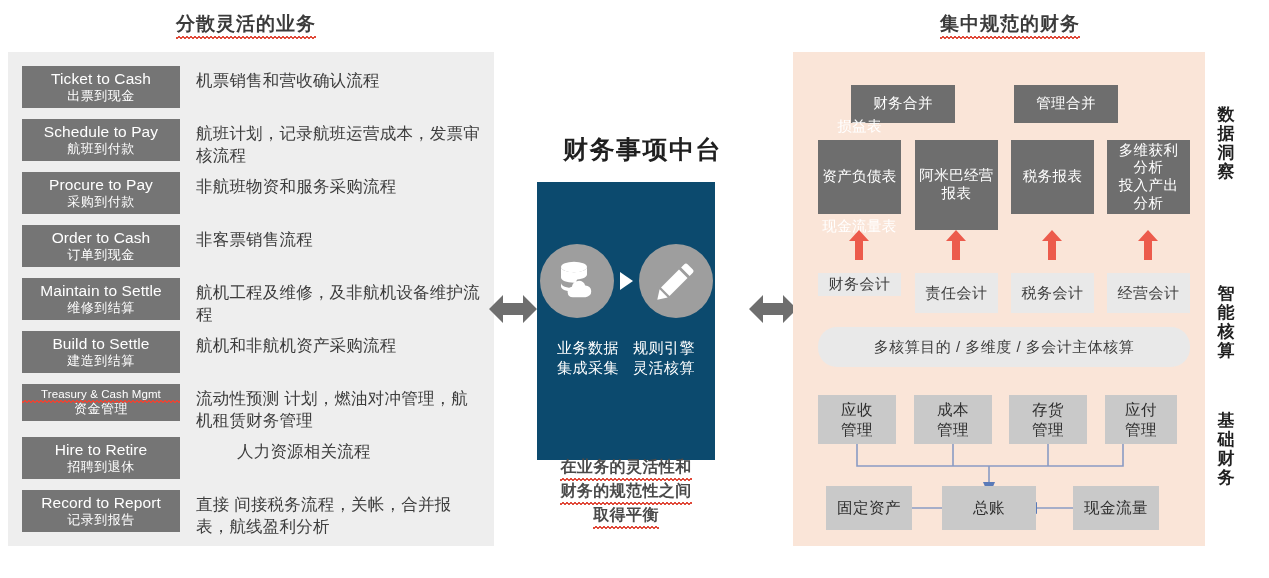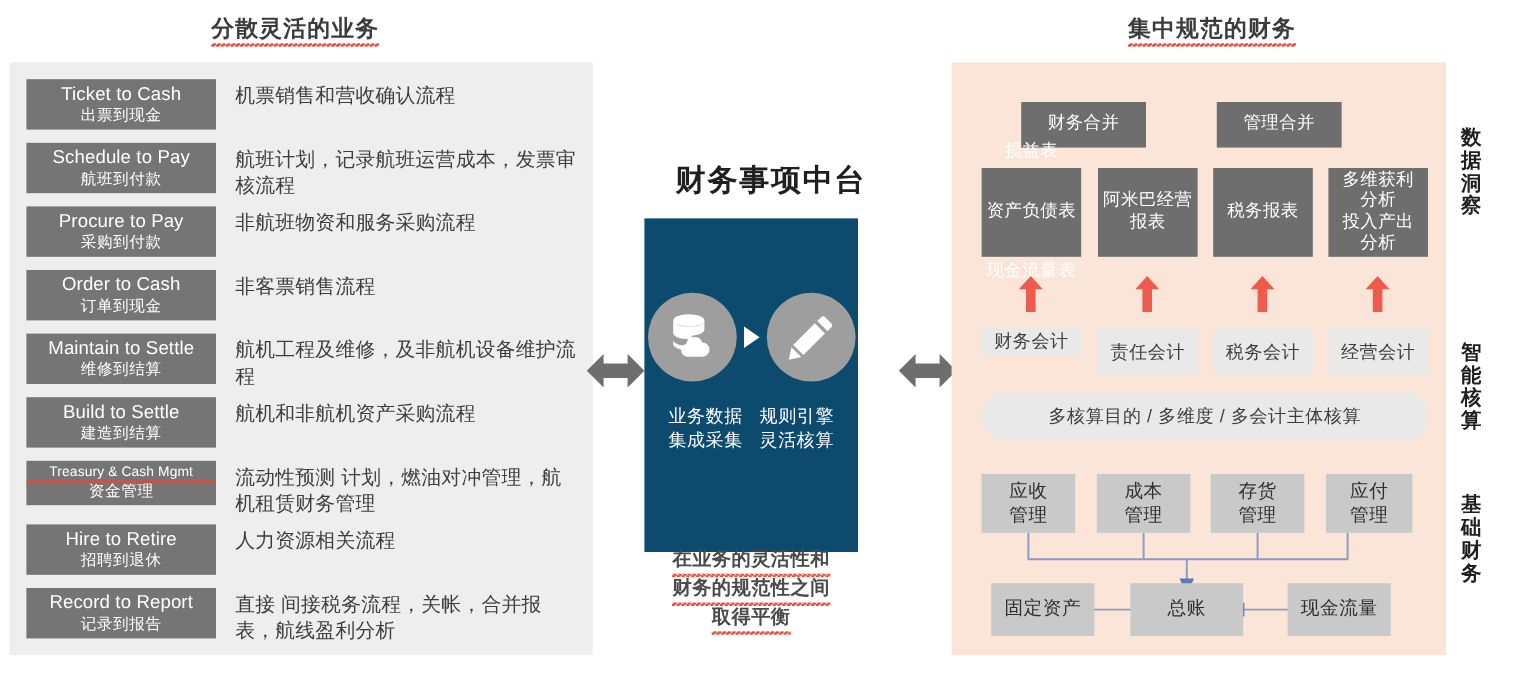--- a/index.html
+++ b/index.html
@@ -276,21 +276,21 @@
     </div>
 
     <div class="proc-row" style="top:332px;">
       <div class="proc-chip">
         <span class="en sm squiggle">Treasury &amp; Cash Mgmt</span>
         <span class="cn">资金管理</span>
       </div>
       <div class="proc-desc">流动性预测 计划，燃油对冲管理，航机租赁财务管理</div>
     </div>
 
-    <div class="proc-row" style="top:385px;">
+    <div class="proc-row" style="top:385px;gap:41px;">
       <div class="proc-chip">
         <span class="en">Hire to Retire</span>
         <span class="cn">招聘到退休</span>
       </div>
       <div class="proc-desc">人力资源相关流程</div>
     </div>
 
     <div class="proc-row" style="top:438px;">
       <div class="proc-chip">
         <span class="en">Record to Report</span>
@@ -385,21 +385,21 @@
       </div>
     <div class="dk-box" style="left:221px;top:33px;width:104px;height:38px;">
         <span>管理合并</span>
       </div>
 
     <div class="dk-box" style="left:25px;top:88px;width:83px;height:74px;flex-direction:column;gap:32px;">
       <span>损益表</span>
       <span>资产负债表</span>
       <span>现金流量表</span>
     </div>
-    <div class="dk-box" style="left:122px;top:88px;width:83px;height:74px;flex-direction:column;">
+    <div class="dk-box" style="left:122px;top:88px;width:83px;height:90px;flex-direction:column;">
       <span>阿米巴经营</span>
       <span>报表</span>
     </div>
     <div class="dk-box" style="left:218px;top:88px;width:83px;height:74px;">
       <span>税务报表</span>
     </div>
     <div class="dk-box" style="left:314px;top:88px;width:83px;height:74px;flex-direction:column;">
       <span>多维获利</span>
       <span>分析</span>
       <span>投入产出</span>

